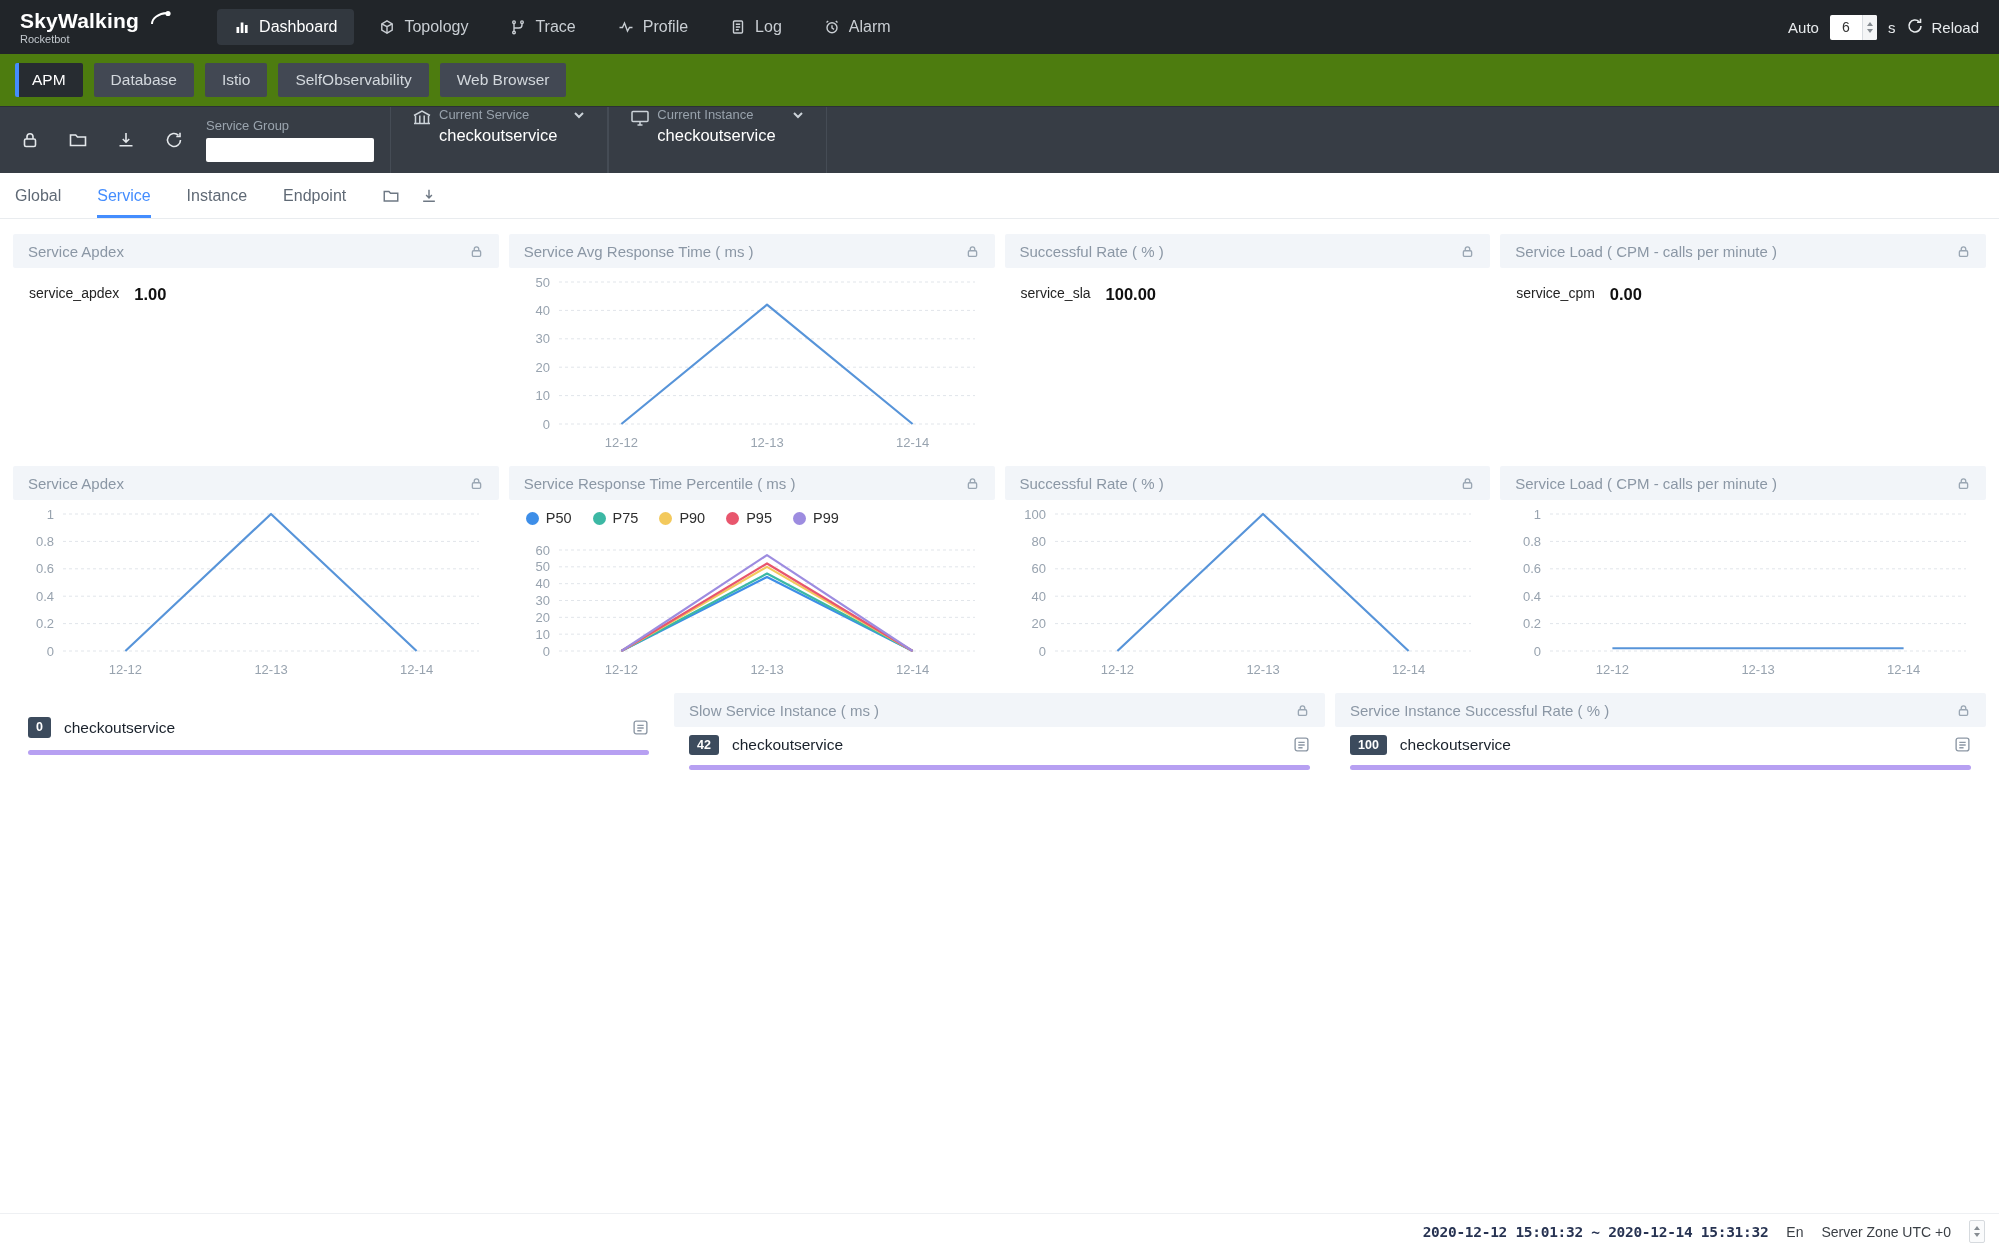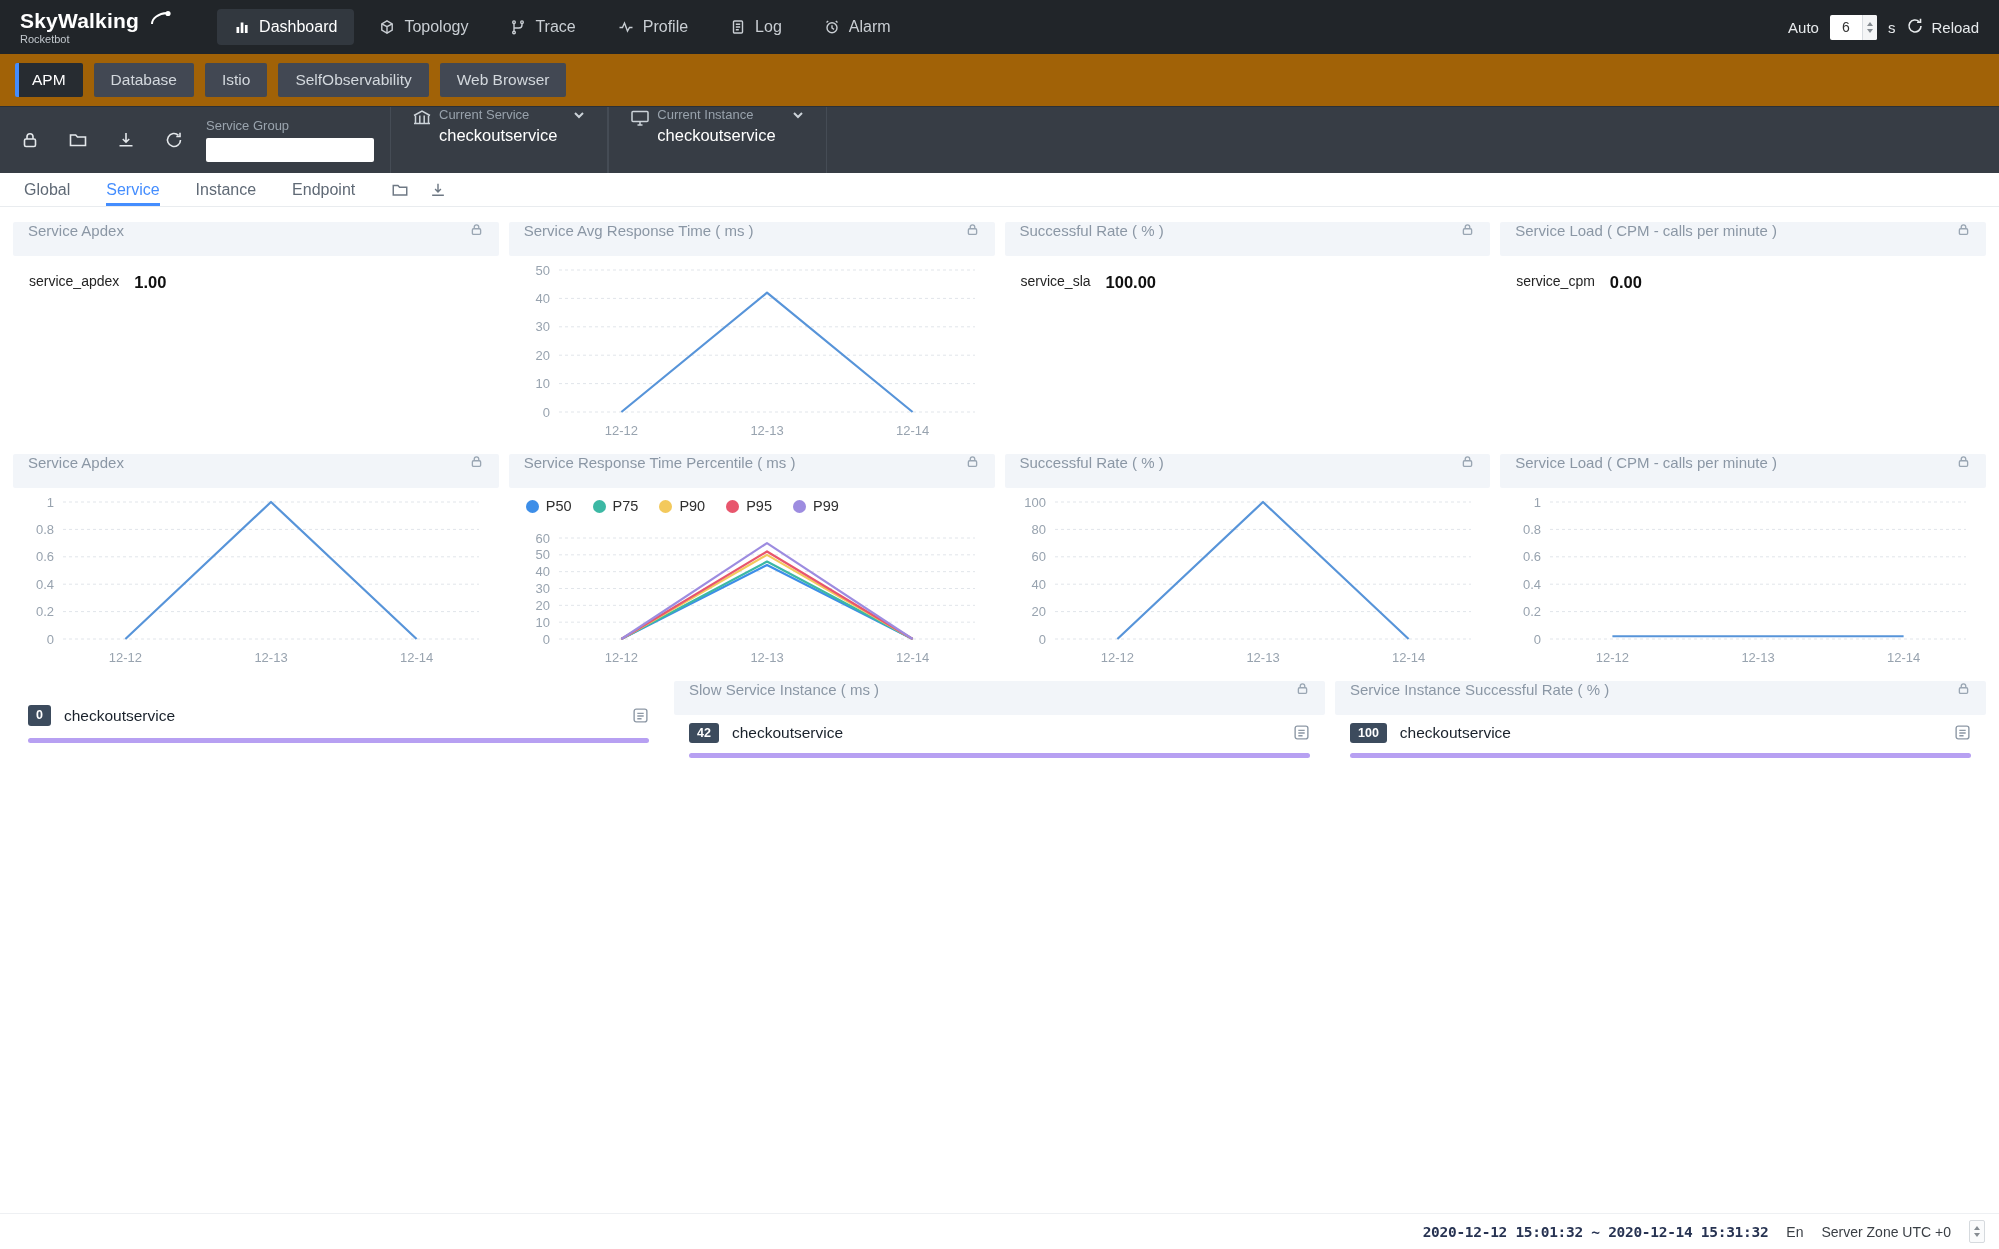--- a/index.html
+++ b/index.html
@@ -18,54 +18,54 @@
   .nav-item .icn{display:flex;align-items:center}
   .nav-right{display:flex;align-items:center;gap:11px;font-size:15px;color:#e7eaec}
   .spinbox{width:47px;height:25px;background:#fff;border-radius:2px;display:flex;align-items:stretch;overflow:hidden;cursor:text}
   .spin-val{flex:1;text-align:center;color:#333;font-size:14px;line-height:25px}
   .spin-arrows{width:15px;border-left:1px solid #d9dde1;display:flex;flex-direction:column;align-items:center;justify-content:center;gap:3px;background:#f4f5f6;cursor:pointer}
   .tri-up{width:0;height:0;border-left:3.5px solid transparent;border-right:3.5px solid transparent;border-bottom:4.5px solid #868c92}
   .tri-down{width:0;height:0;border-left:3.5px solid transparent;border-right:3.5px solid transparent;border-top:4.5px solid #868c92}
   .reload-wrap{display:flex;align-items:center;gap:7px;cursor:pointer}
 
   
-  .subnav{height:53px;background:#a16207;display:flex;align-items:center;gap:11px;padding:0 15px;border-bottom:1px solid #2b3036}
+  .subnav{height:53px;background:#4d7c0f;display:flex;align-items:center;gap:11px;padding:0 15px;border-bottom:1px solid #2b3036}
   .sn-tab{padding:8px 17px;font-size:15.5px;color:#d3d8dd;background:#424853;border-radius:2px;cursor:pointer;white-space:nowrap}
   .sn-tab.active{background:#272c31;color:#fff;border-left:4px solid #448dfe;padding-left:13px}
 
   
   .toolbar{height:66px;background:#373d45;display:flex;align-items:center;padding:0 6px}
   .tb-icon{width:48px;display:flex;justify-content:center;color:#e4e8eb;cursor:pointer}
   .sg{margin:0 16px 0 8px;display:flex;flex-direction:column;gap:5px}
   .sg label{font-size:13px;color:#9aa4ae}
   .sg input{width:168px;height:24px;border:none;border-radius:2px;background:#fff;padding:0 7px;font-size:14px;outline:none}
   .sep{width:1px;height:100%;background:#454c55}
   .selector{display:flex;gap:6px;padding:0 20px;cursor:pointer;height:100%}
   .sel-icon{color:#ccd3d9;display:flex}
   .sel-label{font-size:13px;color:#98a2ac;margin-bottom:4px}
   .sel-value{font-size:16.5px;color:#fff;font-weight:500;white-space:nowrap}
   .chev{color:#ccd3d9;margin-left:8px;display:flex}
 
   
-  .view-tabs{height:34px;background:#fff;display:flex;align-items:center;padding:0 24px;border-bottom:1px solid #e9ecef}
+  .view-tabs{height:46px;background:#fff;display:flex;align-items:center;padding:0 15px;border-bottom:1px solid #e9ecef}
   .vtab{font-size:16px;color:#5f6975;margin-right:36px;height:100%;display:flex;align-items:center;position:relative;cursor:pointer}
   .vtab.active{color:#448dfe}
   .vtab.active:after{content:'';position:absolute;left:0;right:0;bottom:0;height:3px;background:#448dfe}
   .vt-icon{color:#6e7884;margin-right:20px;cursor:pointer;display:flex}
 
   
   .grid{padding:15px 13px;display:flex;flex-direction:column;gap:10px}
   .crow{display:grid;gap:10px}
   .r4{grid-template-columns:repeat(4,1fr)}
   .r3{grid-template-columns:repeat(3,1fr)}
   .row-1 .card{height:222px}
   .row-2 .card{height:217px}
   .row-3 .card{height:88px}
   .card{background:#fff;display:flex;flex-direction:column;min-width:0}
-  .card-header{height:34px;min-height:34px;background:#f2f5f9;display:flex;align-items:flex-start;justify-content:space-between;padding:0 15px;border-radius:2px}
+  .card-header{height:34px;min-height:34px;background:#f2f5f9;display:flex;align-items:center;justify-content:space-between;padding:0 15px;border-radius:2px}
   .card-title{font-size:15px;color:#8b97a5;white-space:nowrap;overflow:hidden}
   .lock{color:#9aa6b3;display:flex;cursor:pointer}
   .card-body{flex:1;position:relative;min-height:0}
   .metric{display:flex;align-items:flex-start;gap:15px;padding:17px 16px}
   .metric-name{font-size:14px;color:#242424}
   .metric-value{font-size:16.5px;color:#111;font-weight:bold}
   .chart-body{height:calc(100% - 34px)}
   .chart-box{width:100%;height:100%}
   .chart-box svg{display:block}
   svg text.axis{font-family:"Liberation Sans",sans-serif;font-size:13px;fill:#98a3af}

